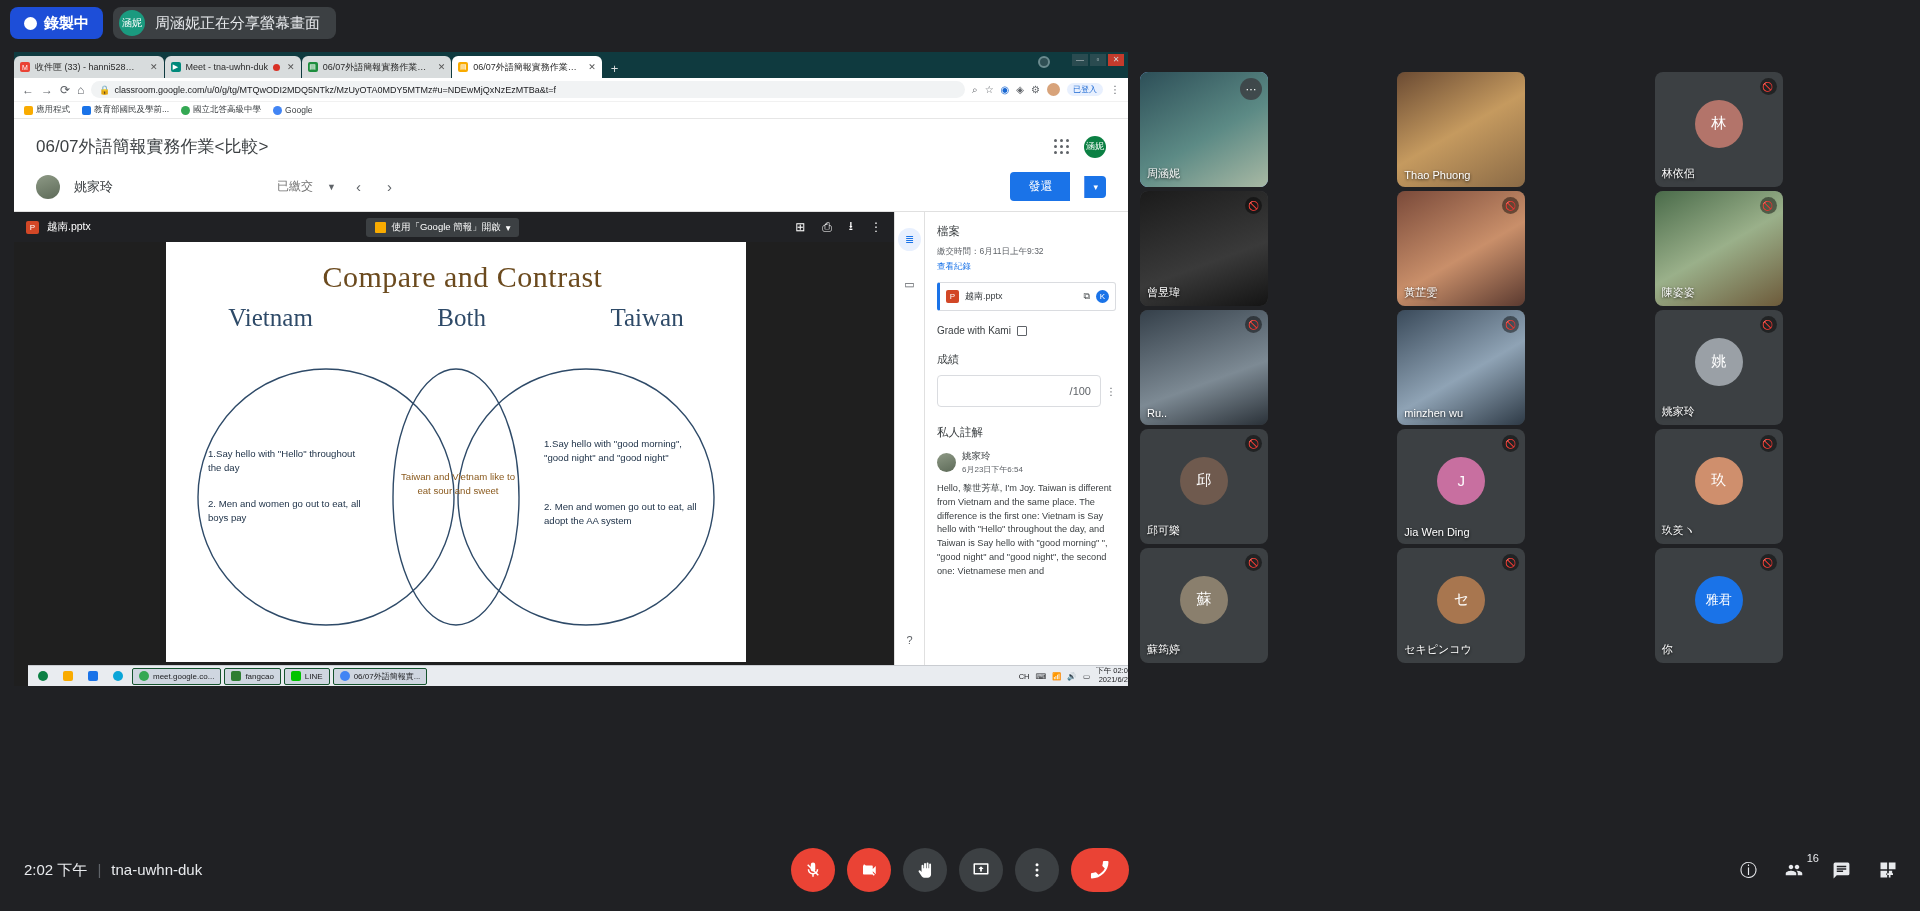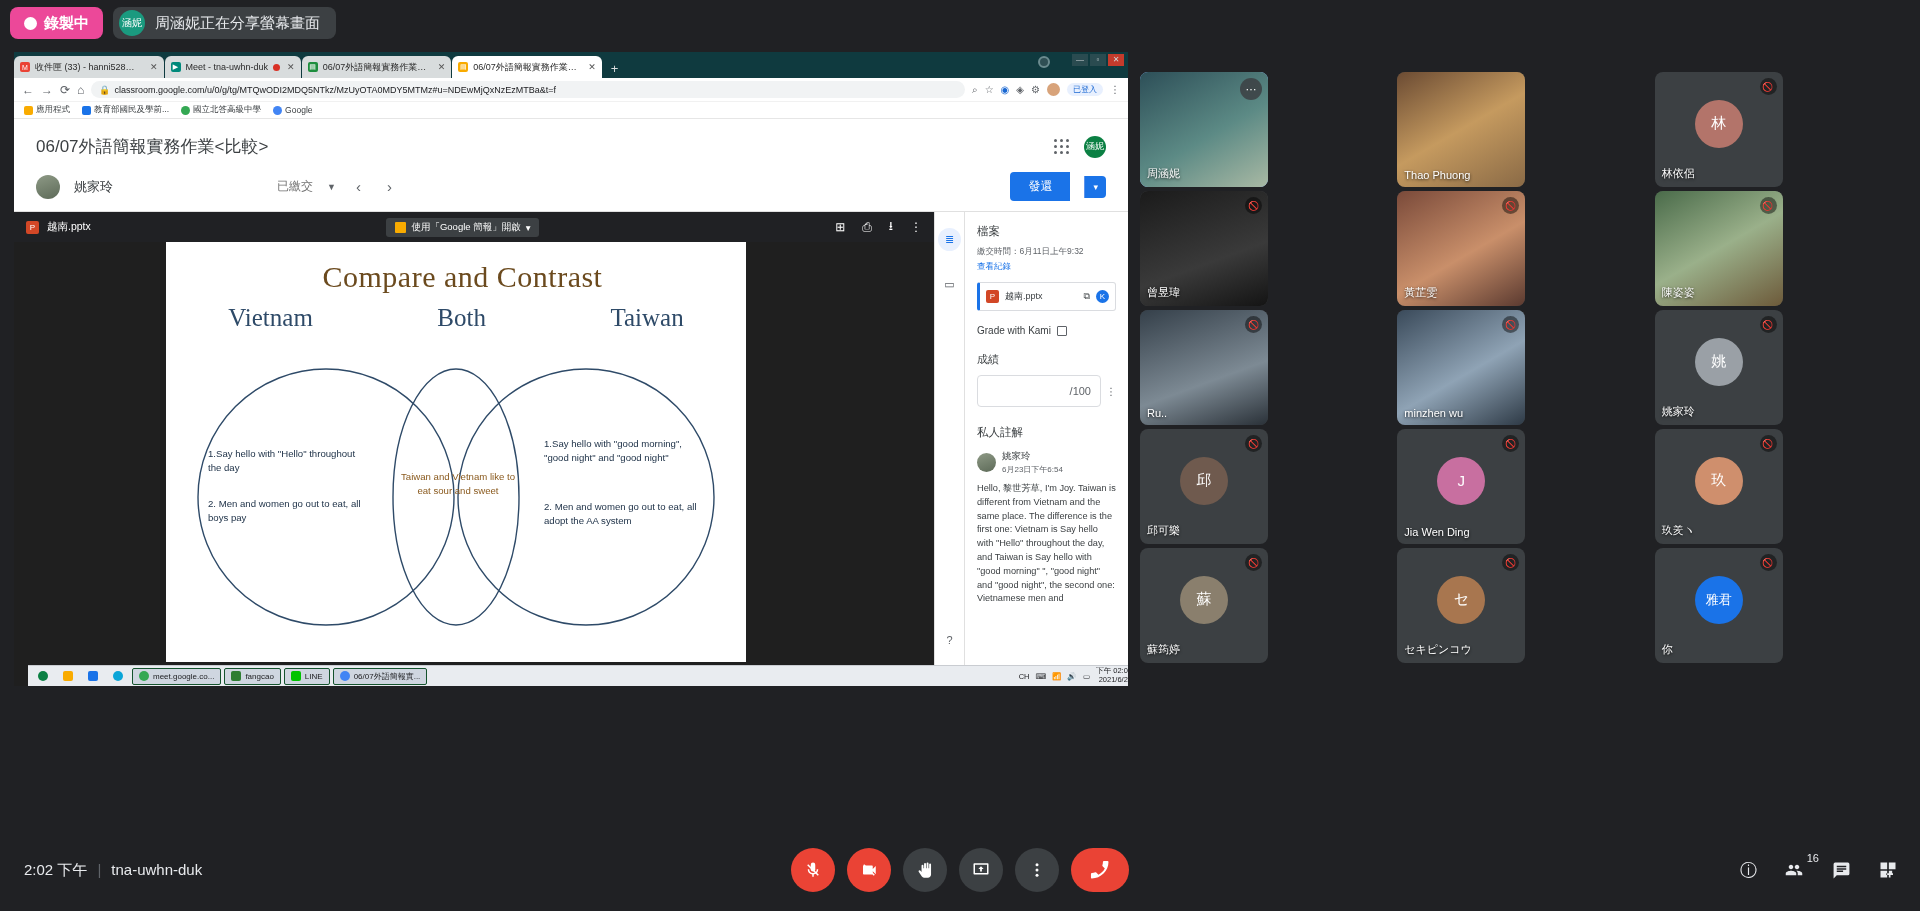--- a/index.html
+++ b/index.html
@@ -11,21 +11,21 @@
     position: relative;
   }
 
   
   .meet-topbar {
     position: absolute; top: 0; left: 0; width: 1920px; height: 46px;
     background: #202124;
     display: flex; align-items: center; gap: 10px; padding-left: 10px;
   }
   .rec-pill {
-    background: #ec4899; color: #fff;
+    background: #1d4ed8; color: #fff;
     border-radius: 8px; height: 32px;
     display: flex; align-items: center; gap: 7px;
     padding: 0 14px; font-size: 15px; font-weight: bold;
   }
   .rec-dot { width: 13px; height: 13px; border-radius: 50%; background: #fff; }
   .share-pill {
     background: #3c4043; border-radius: 8px; height: 32px;
     display: flex; align-items: center; gap: 10px;
     padding: 0 16px 0 6px;
   }
@@ -194,21 +194,21 @@
     display: flex; flex-direction: column; align-items: center; gap: 22px; padding-top: 16px;
   }
   .rail-ico {
     width: 23px; height: 23px; border-radius: 50%;
     display: flex; align-items: center; justify-content: center; font-size: 11px; color: #5f6368;
   }
   .rail-ico.sel { background: #e8f0fe; color: #1a73e8; }
   .rail-bottom { margin-top: auto; display: flex; flex-direction: column; align-items: center; gap: 20px; padding-bottom: 18px; }
 
   .grade-panel {
-    width: 164px; background: #fff; border-left: 1px solid #e0e0e0;
+    width: 204px; background: #fff; border-left: 1px solid #e0e0e0;
     padding: 12px 12px 0 12px; font-size: 10px; color: #3c4043; overflow: hidden;
   }
   .gp-h { font-size: 11.5px; color: #3c4043; margin-bottom: 7px; }
   .gp-sub { font-size: 8.5px; color: #5f6368; }
   .gp-link { font-size: 8.5px; color: #1a73e8; margin-top: 3px; }
   .file-card {
     margin-top: 9px; border: 1px solid #dadce0; border-left: 3px solid #1a73e8;
     border-radius: 3px; display: flex; align-items: center; gap: 6px;
     padding: 7px 6px; font-size: 9px;
   }

